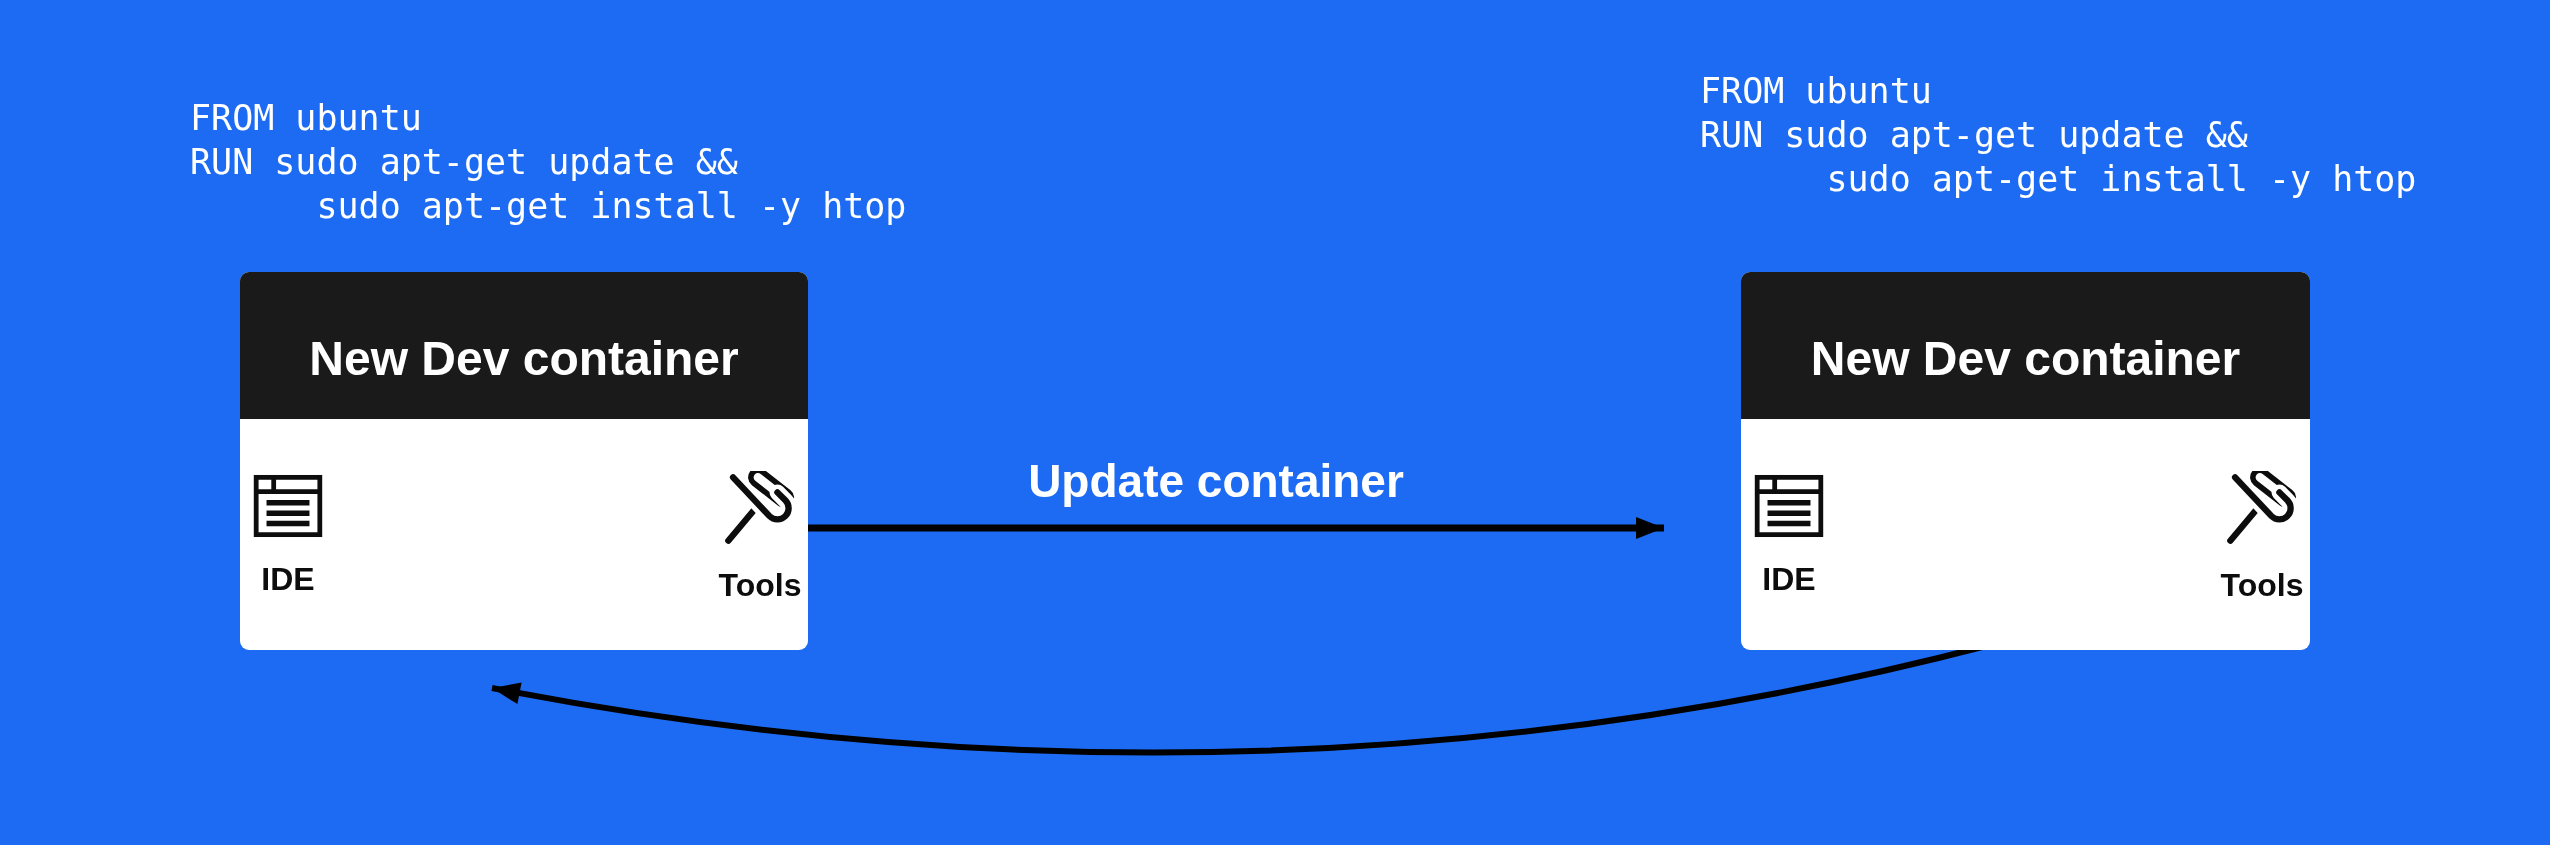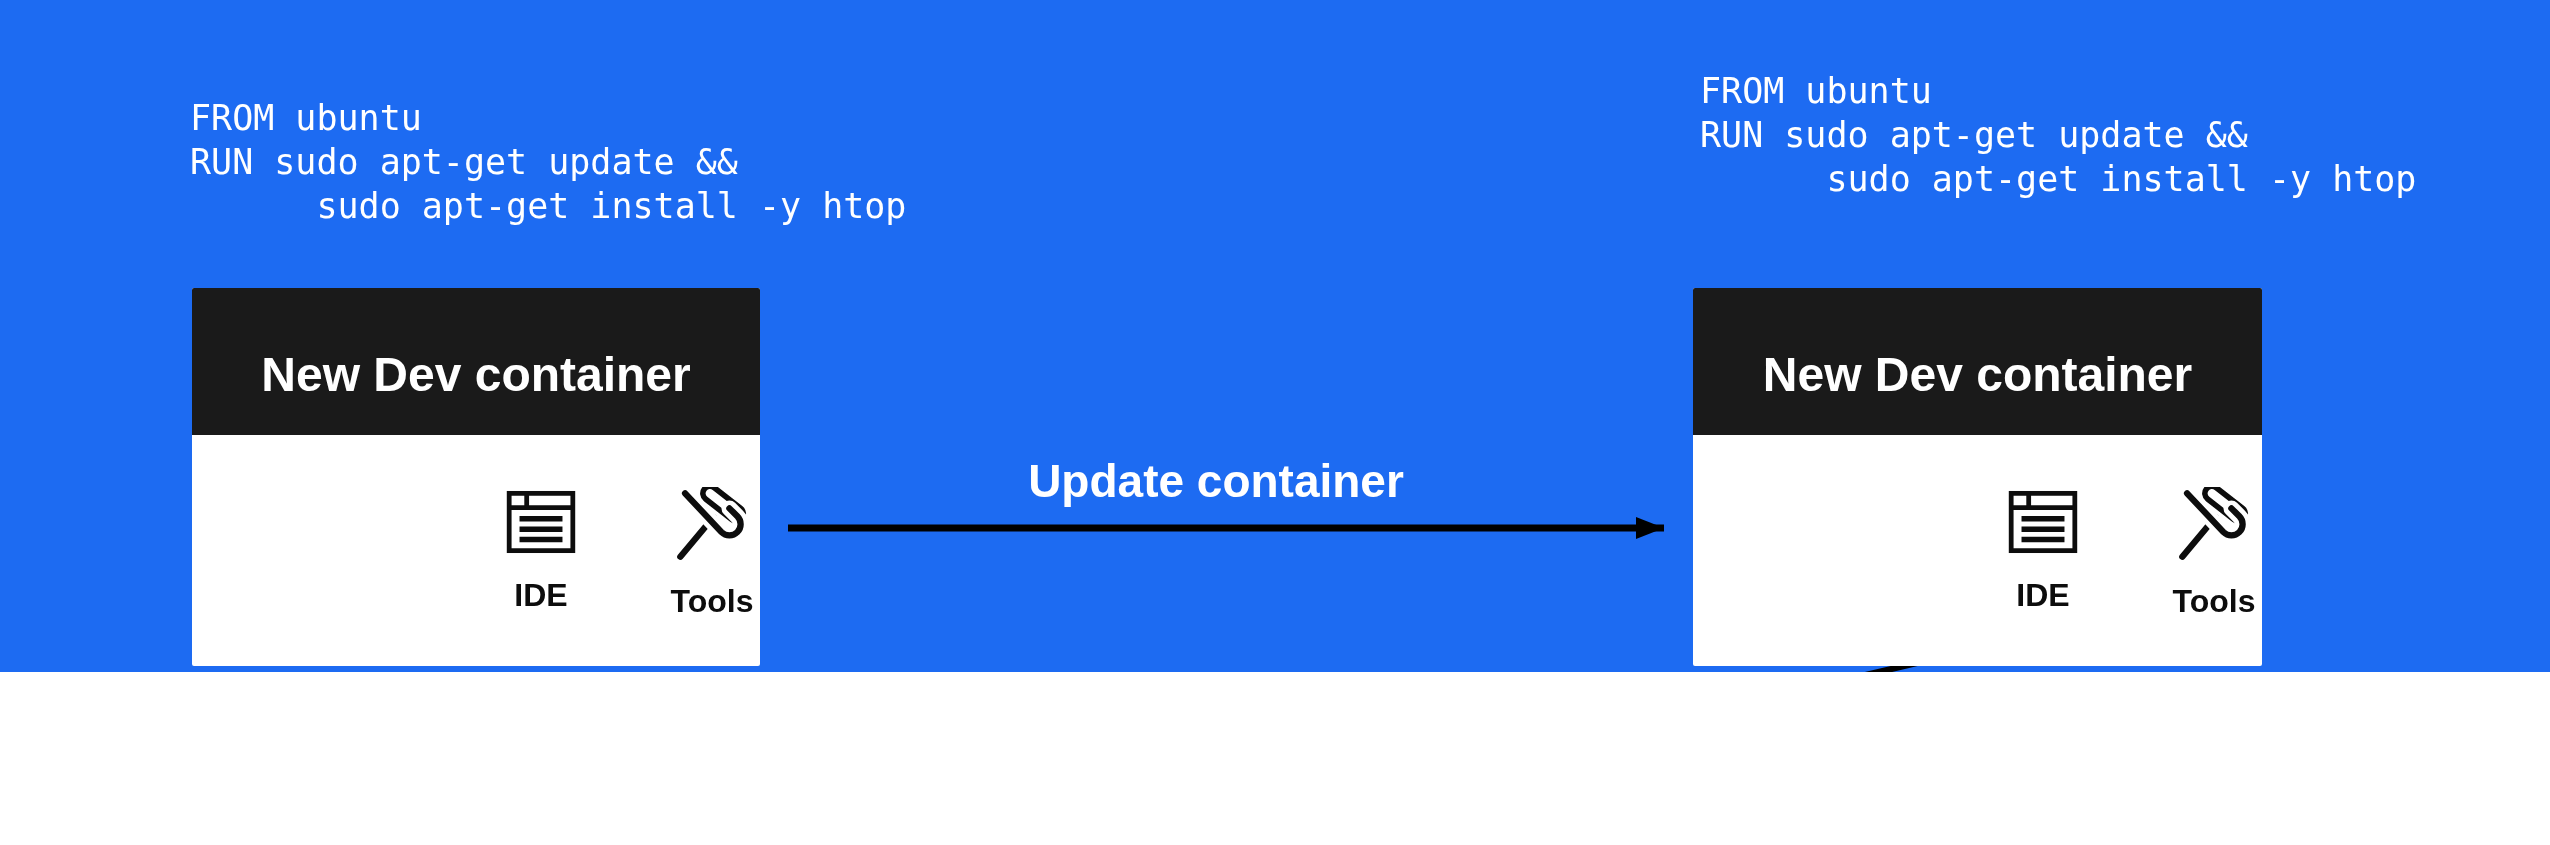--- a/index.html
+++ b/index.html
@@ -1,19 +1,19 @@
 <!DOCTYPE html>
 <html><head>
 <meta charset="utf-8">
 <style>
   html, body { margin: 0; padding: 0; }
   .stage {
     position: relative;
     width: 2550px;
-    height: 672px;
+    height: 845px;
     overflow: hidden;
     background: var(--background, #1d6bf2);
     font-family: "Liberation Sans", sans-serif;
   }
 
   
   .code {
     position: absolute;
     margin: 0;
     font-family: "DejaVu Sans Mono", monospace;
@@ -28,26 +28,27 @@
   .code-line.highlight { color: var(--code-highlight, #2bc4ce); }
 
   
   .arrows-svg { position: absolute; left: 0; top: 0; pointer-events: none; }
   .arrow-path { stroke: var(--arrow, #000000); fill: none; }
   #arrowhead path { fill: var(--arrow, #000000); stroke: none; }
 
   
   .card {
     position: absolute;
-    top: 288px;
+    top: 272px;
     width: 568px;
     height: 378px;
-    border-radius: 2px;
+    border-radius: 9px;
     background: var(--card-body, #ffffff);
     overflow: hidden;
+    margin-left: 48px;
   }
   .card-left  { left: 192px; }
   .card-right { left: 1693px; width: 569px; }
   .card-header {
     height: 147px;
     background: var(--card-header, #1a1a1a);
     display: flex;
     align-items: center;
     justify-content: center;
     padding-top: 26px;
@@ -56,21 +57,21 @@
   .card-title {
     color: var(--title-text, #ffffff);
     font-size: 48px;
     font-weight: bold;
     letter-spacing: 0px;
     white-space: nowrap;
   }
   .card-body {
     height: 231px;
     display: flex;
-    justify-content: flex-end;
+    justify-content: space-between;
     align-items: flex-start;
     gap: 75px;
     padding-top: 52px;
     box-sizing: border-box;
   }
   .tool-item {
     min-width: 96px;
     display: flex;
     flex-direction: column;
     align-items: center;

